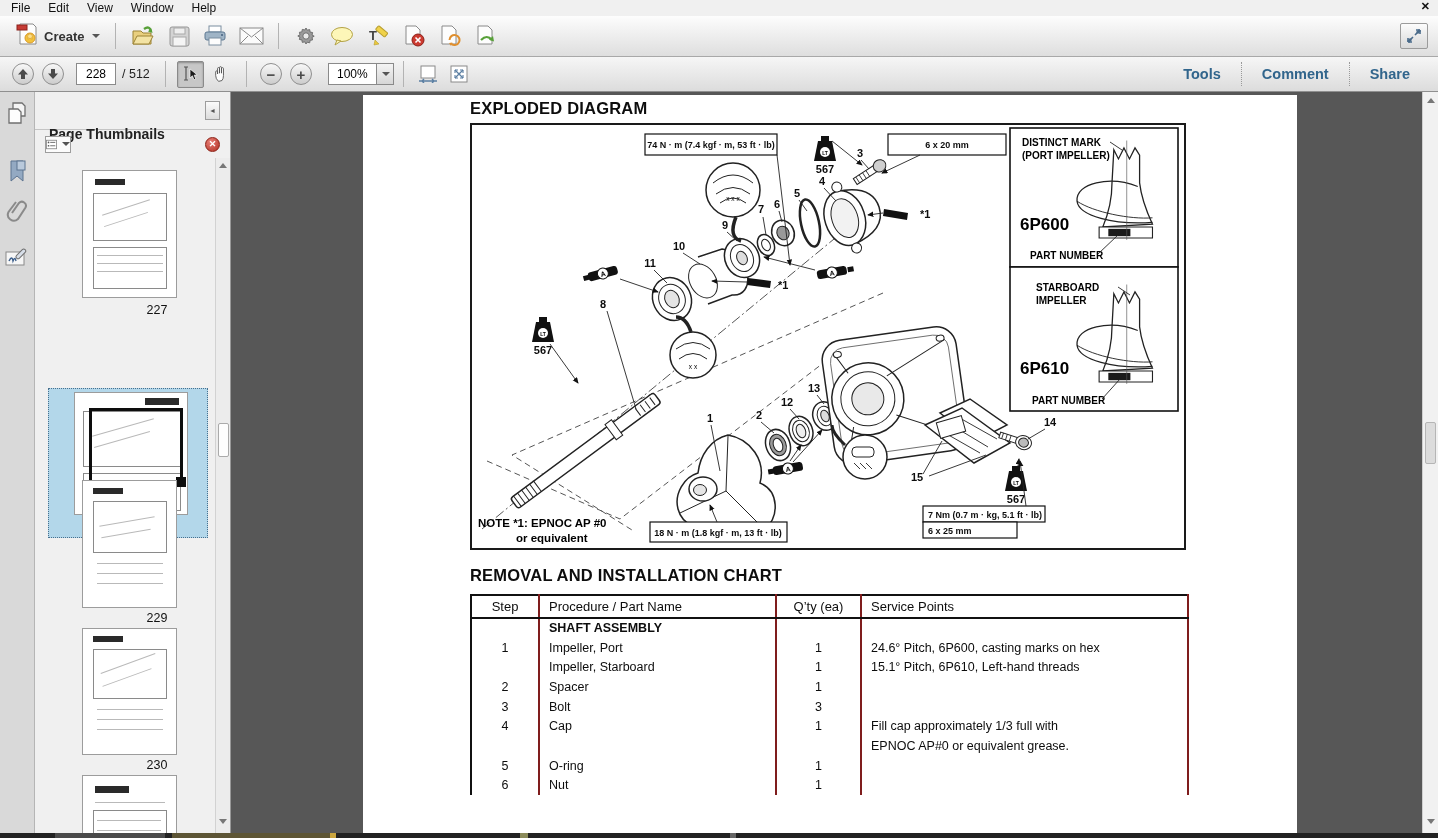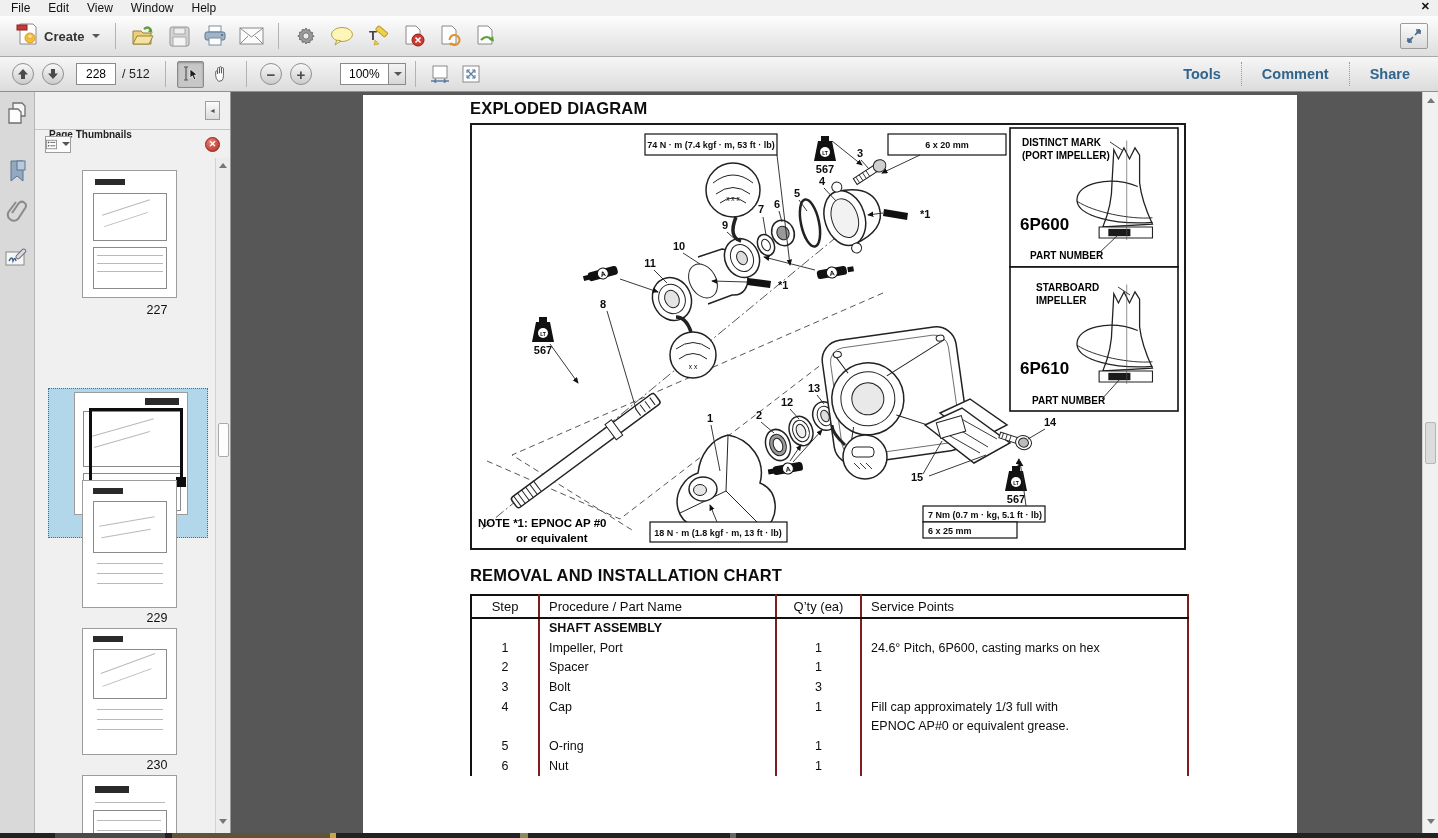--- a/index.html
+++ b/index.html
@@ -29,38 +29,38 @@
   .navbar { height:35px; background:linear-gradient(#f6f6f6,#dcdcdc); border-bottom:1px solid #8f8f8f;
             display:flex; align-items:center; padding:0 8px; }
   .cbtn { width:22px; height:22px; border-radius:50%; background:linear-gradient(#f8f8f8,#cccccc);
           border:1px solid #8f8f8f; display:flex; align-items:center; justify-content:center; margin:0 4px; }
   .pagebox { width:40px; height:22px; border:1px solid #8a8a8a; background:#fff; font-size:12px;
              text-align:center; margin:0 6px 0 8px; font-family:"Liberation Sans",sans-serif; }
   .pagetotal { font-size:12.5px; color:#222; margin-right:6px; }
   .toolbtn { width:27px; height:27px; display:flex; align-items:center; justify-content:center; margin:0 2px; border-radius:2px; }
   .pressed { background:#c7c7c7; border:1px solid #8a8a8a; box-shadow:inset 0 1px 2px rgba(0,0,0,.3); }
   .zoombox { width:48px; height:22px; border:1px solid #8a8a8a; border-right:none; background:#fff;
-             font-size:12px; display:flex; align-items:center; justify-content:center; margin-left:24px; }
+             font-size:12px; display:flex; align-items:center; justify-content:center; margin-left:12px; }
   .zoomdrop { width:18px; height:22px; border:1px solid #8a8a8a; background:linear-gradient(#f4f4f4,#d6d6d6);
               display:flex; align-items:center; justify-content:center; }
   .mp { font-size:15px; font-weight:bold; color:#4a4a4a; line-height:1; }
   .navright { margin-left:auto; display:flex; align-items:center; }
   .navlink { font-size:14.5px; font-weight:bold; color:#31658c; padding:0 20px; }
   .dotsep { width:1px; height:24px; border-left:1px dotted #999; }
 
   
   .content { display:flex; height:741px; position:relative; }
 
   .iconrail { width:35px; background:#d9d9d9; border-right:1px solid #b5b5b5;
               display:flex; flex-direction:column; align-items:center; }
   .railbtn { width:28px; height:26px; display:flex; align-items:center; justify-content:center; }
 
   .thumbpanel { width:196px; background:#f0f0f0; border-right:1px solid #989898; position:relative; }
   .tp-header { height:38px; border-bottom:1px solid #c4c4c4; display:flex; align-items:center; padding:0 10px 0 14px; }
-  .tp-title { font-size:10px; font-weight:bold; color:#222; flex:1;margin-top:47px; }
+  .tp-title { font-size:14px; font-weight:bold; color:#222; flex:1;margin-top:47px; }
   .collapsebtn { width:15px; height:19px; border:1px solid #9d9d9d; background:linear-gradient(#fbfbfb,#dcdcdc);
                  font-size:7px; color:#555; display:flex; align-items:center; justify-content:center; }
   .tp-options { height:28px; display:flex; align-items:center; padding:0 10px; }
   .optbtn { width:26px; height:17px; border:1px solid #9d9d9d; background:#fcfcfc; display:flex;
             align-items:center; justify-content:center; gap:3px; }
   .closered { margin-left:auto; width:15px; height:15px; border-radius:50%;
               background:radial-gradient(circle at 35% 30%, #e87f76, #b02f22); border:1px solid #8c2015;
               color:#fff; font-size:9px; font-weight:bold; display:flex; align-items:center; justify-content:center; }
   .thumbs { position:absolute; left:0; right:15px; top:66px; bottom:0; overflow:hidden; }
   .mini { position:absolute; background:#fff; border:1px solid #9c9c9c; }
@@ -708,20 +708,26 @@
               <td class="c"></td>
               <td></td>
             </tr>
           <tr>
               <td class="c">1</td>
               <td>Impeller, Port</td>
               <td class="c">1</td>
               <td>24.6° Pitch, 6P600, casting marks on hex</td>
             </tr>
           <tr>
+              <td class="c"></td>
+              <td>Impeller, Starboard</td>
+              <td class="c">1</td>
+              <td>15.1° Pitch, 6P610, Left-hand threads</td>
+            </tr>
+          <tr>
               <td class="c">2</td>
               <td>Spacer</td>
               <td class="c">1</td>
               <td></td>
             </tr>
           <tr>
               <td class="c">3</td>
               <td>Bolt</td>
               <td class="c">3</td>
               <td></td>

